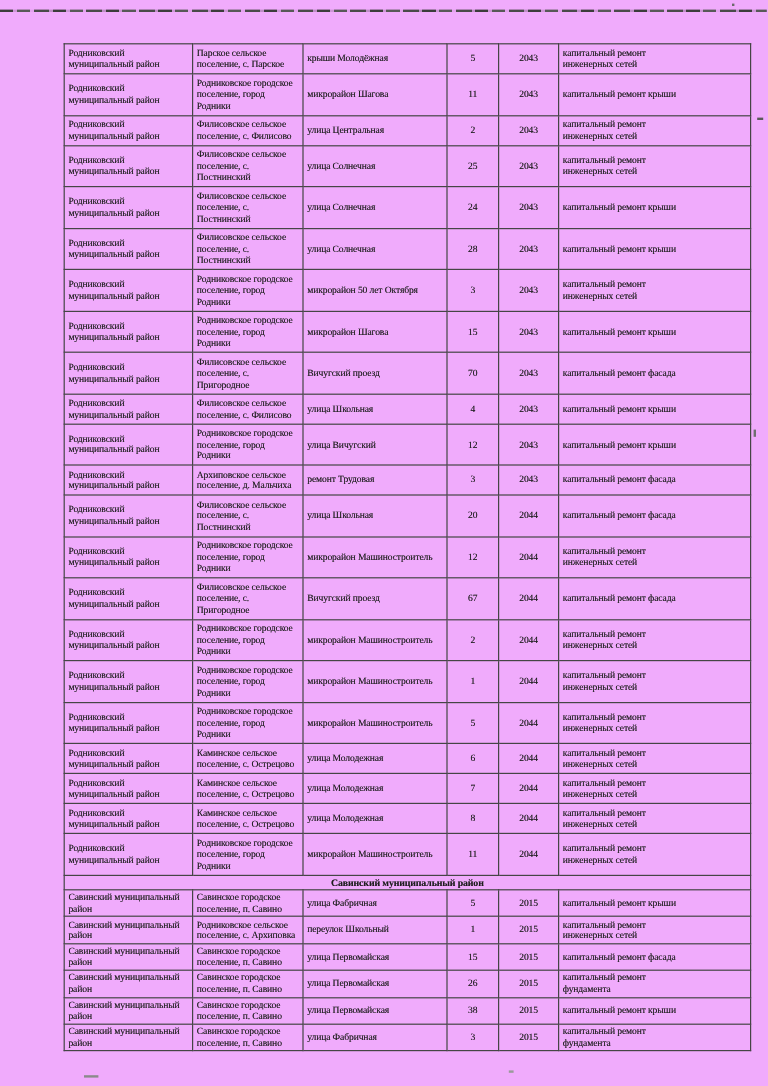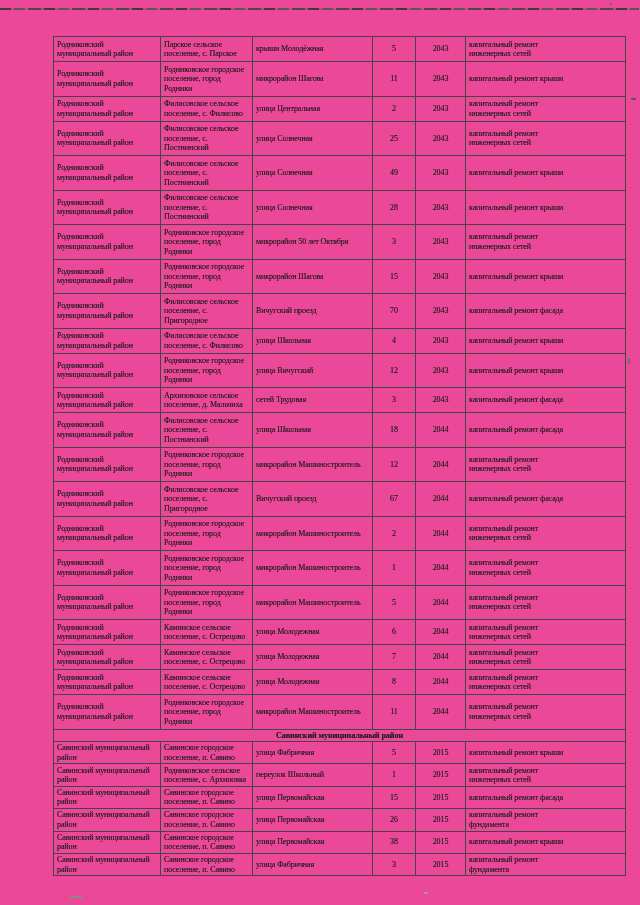--- a/index.html
+++ b/index.html
@@ -5,21 +5,21 @@
   html, body { margin: 0; padding: 0; }
   body {
     width: 640px; height: 905px;
     background: #ffffff;
     font-family: "Liberation Serif", "DejaVu Serif", serif;
     position: relative;
     overflow: hidden;
   }
   .page {
     position: absolute; inset: 0;
-    background: #ec4899;
+    background: #f0abfc;
   }
   
   .scan-line {
     position: absolute; top: 8px; left: 0; width: 639px; height: 2px;
     background: repeating-linear-gradient(90deg,
       #3c3c3c 0 11px, rgba(60,60,60,.2) 11px 14px,
       #585858 14px 25px, rgba(0,0,0,.06) 25px 28px,
       #4a4a4a 28px 41px, rgba(70,70,70,.3) 41px 44px);
   }
   .speck { position: absolute; background: #6a6a6a; }
@@ -109,21 +109,21 @@
           <td class="col-settlement">Филисовское сельское поселение, с. Постнинский</td>
           <td class="col-street">улица Солнечная</td>
           <td class="col-house">25</td>
           <td class="col-year">2043</td>
           <td class="col-work">капитальный ремонт инженерных сетей</td>
         </tr>
         <tr class="sec0">
           <td class="col-district">Родниковский муниципальный район</td>
           <td class="col-settlement">Филисовское сельское поселение, с. Постнинский</td>
           <td class="col-street">улица Солнечная</td>
-          <td class="col-house">49</td>
+          <td class="col-house">24</td>
           <td class="col-year">2043</td>
           <td class="col-work">капитальный ремонт крыши</td>
         </tr>
         <tr class="sec0">
           <td class="col-district">Родниковский муниципальный район</td>
           <td class="col-settlement">Филисовское сельское поселение, с. Постнинский</td>
           <td class="col-street">улица Солнечная</td>
           <td class="col-house">28</td>
           <td class="col-year">2043</td>
           <td class="col-work">капитальный ремонт крыши</td>
@@ -164,30 +164,30 @@
           <td class="col-district">Родниковский муниципальный район</td>
           <td class="col-settlement">Родниковское городское поселение, город Родники</td>
           <td class="col-street">улица Вичугский</td>
           <td class="col-house">12</td>
           <td class="col-year">2043</td>
           <td class="col-work">капитальный ремонт крыши</td>
         </tr>
         <tr class="sec0">
           <td class="col-district">Родниковский муниципальный район</td>
           <td class="col-settlement">Архиповское сельское поселение, д. Мальчиха</td>
-          <td class="col-street">сетей Трудовая</td>
+          <td class="col-street">ремонт Трудовая</td>
           <td class="col-house">3</td>
           <td class="col-year">2043</td>
           <td class="col-work">капитальный ремонт фасада</td>
         </tr>
         <tr class="sec0">
           <td class="col-district">Родниковский муниципальный район</td>
           <td class="col-settlement">Филисовское сельское поселение, с. Постнинский</td>
           <td class="col-street">улица Школьная</td>
-          <td class="col-house">18</td>
+          <td class="col-house">20</td>
           <td class="col-year">2044</td>
           <td class="col-work">капитальный ремонт фасада</td>
         </tr>
         <tr class="sec0">
           <td class="col-district">Родниковский муниципальный район</td>
           <td class="col-settlement">Родниковское городское поселение, город Родники</td>
           <td class="col-street">микрорайон Машиностроитель</td>
           <td class="col-house">12</td>
           <td class="col-year">2044</td>
           <td class="col-work">капитальный ремонт инженерных сетей</td>

